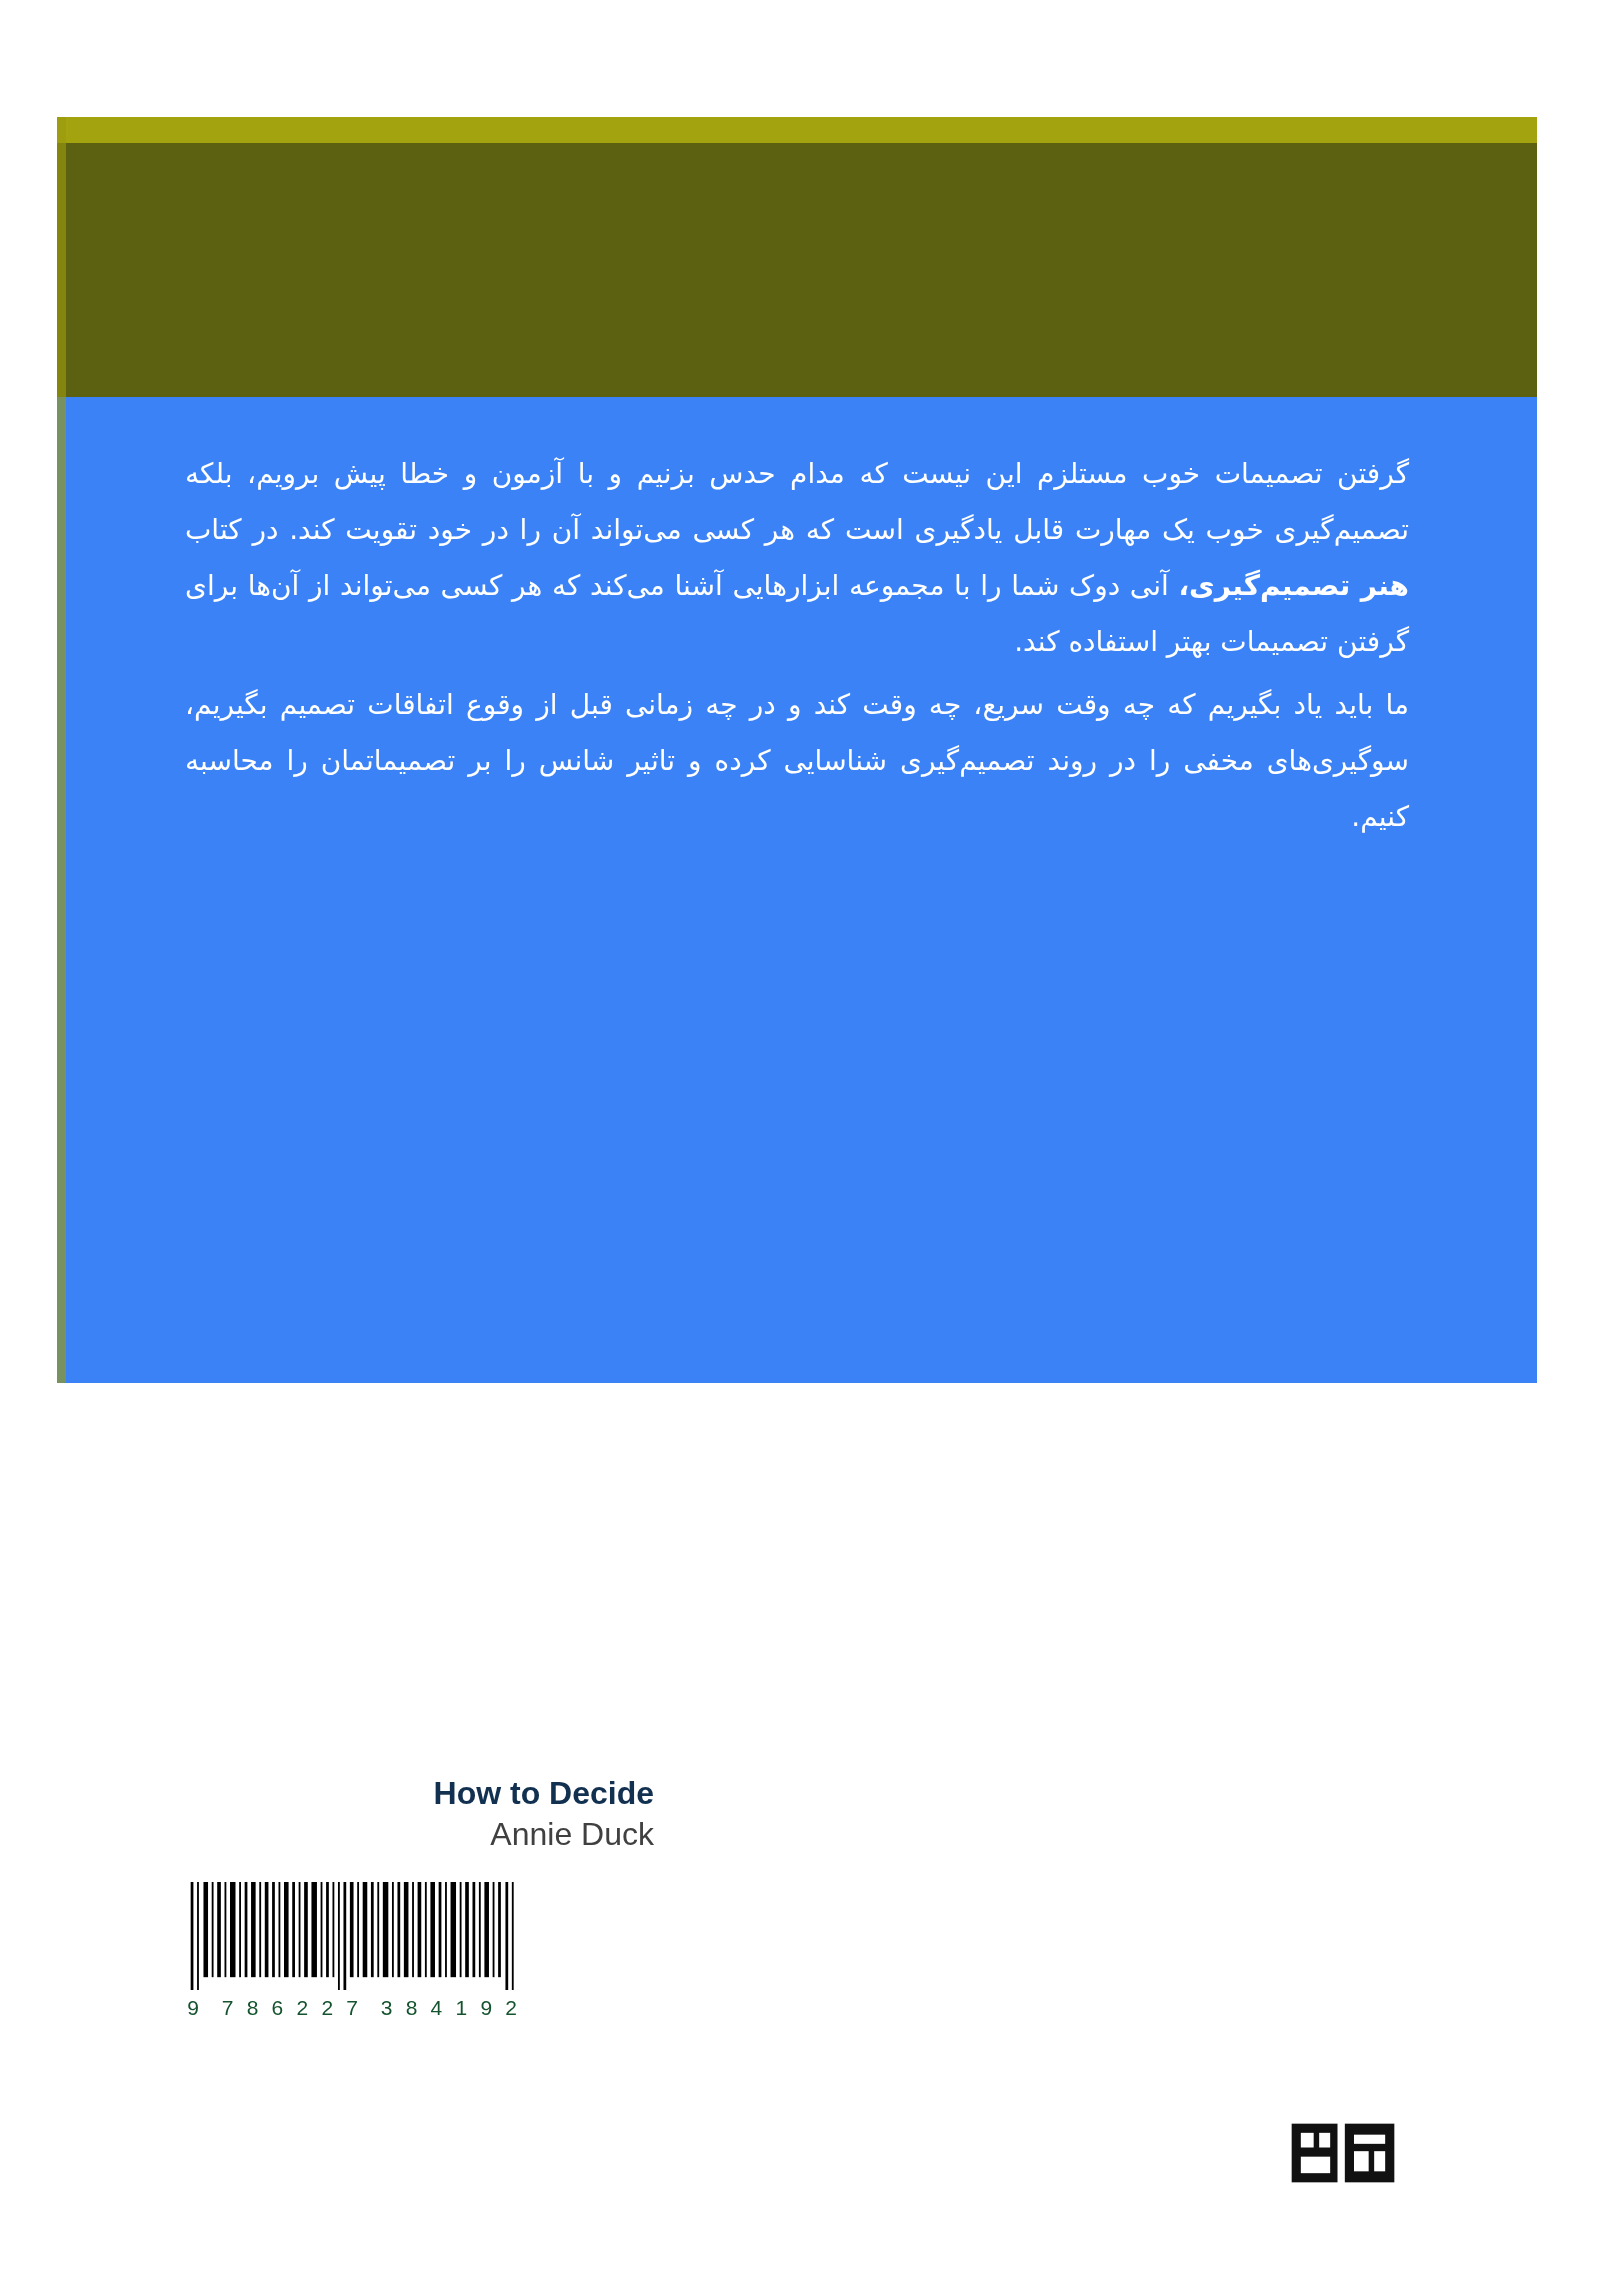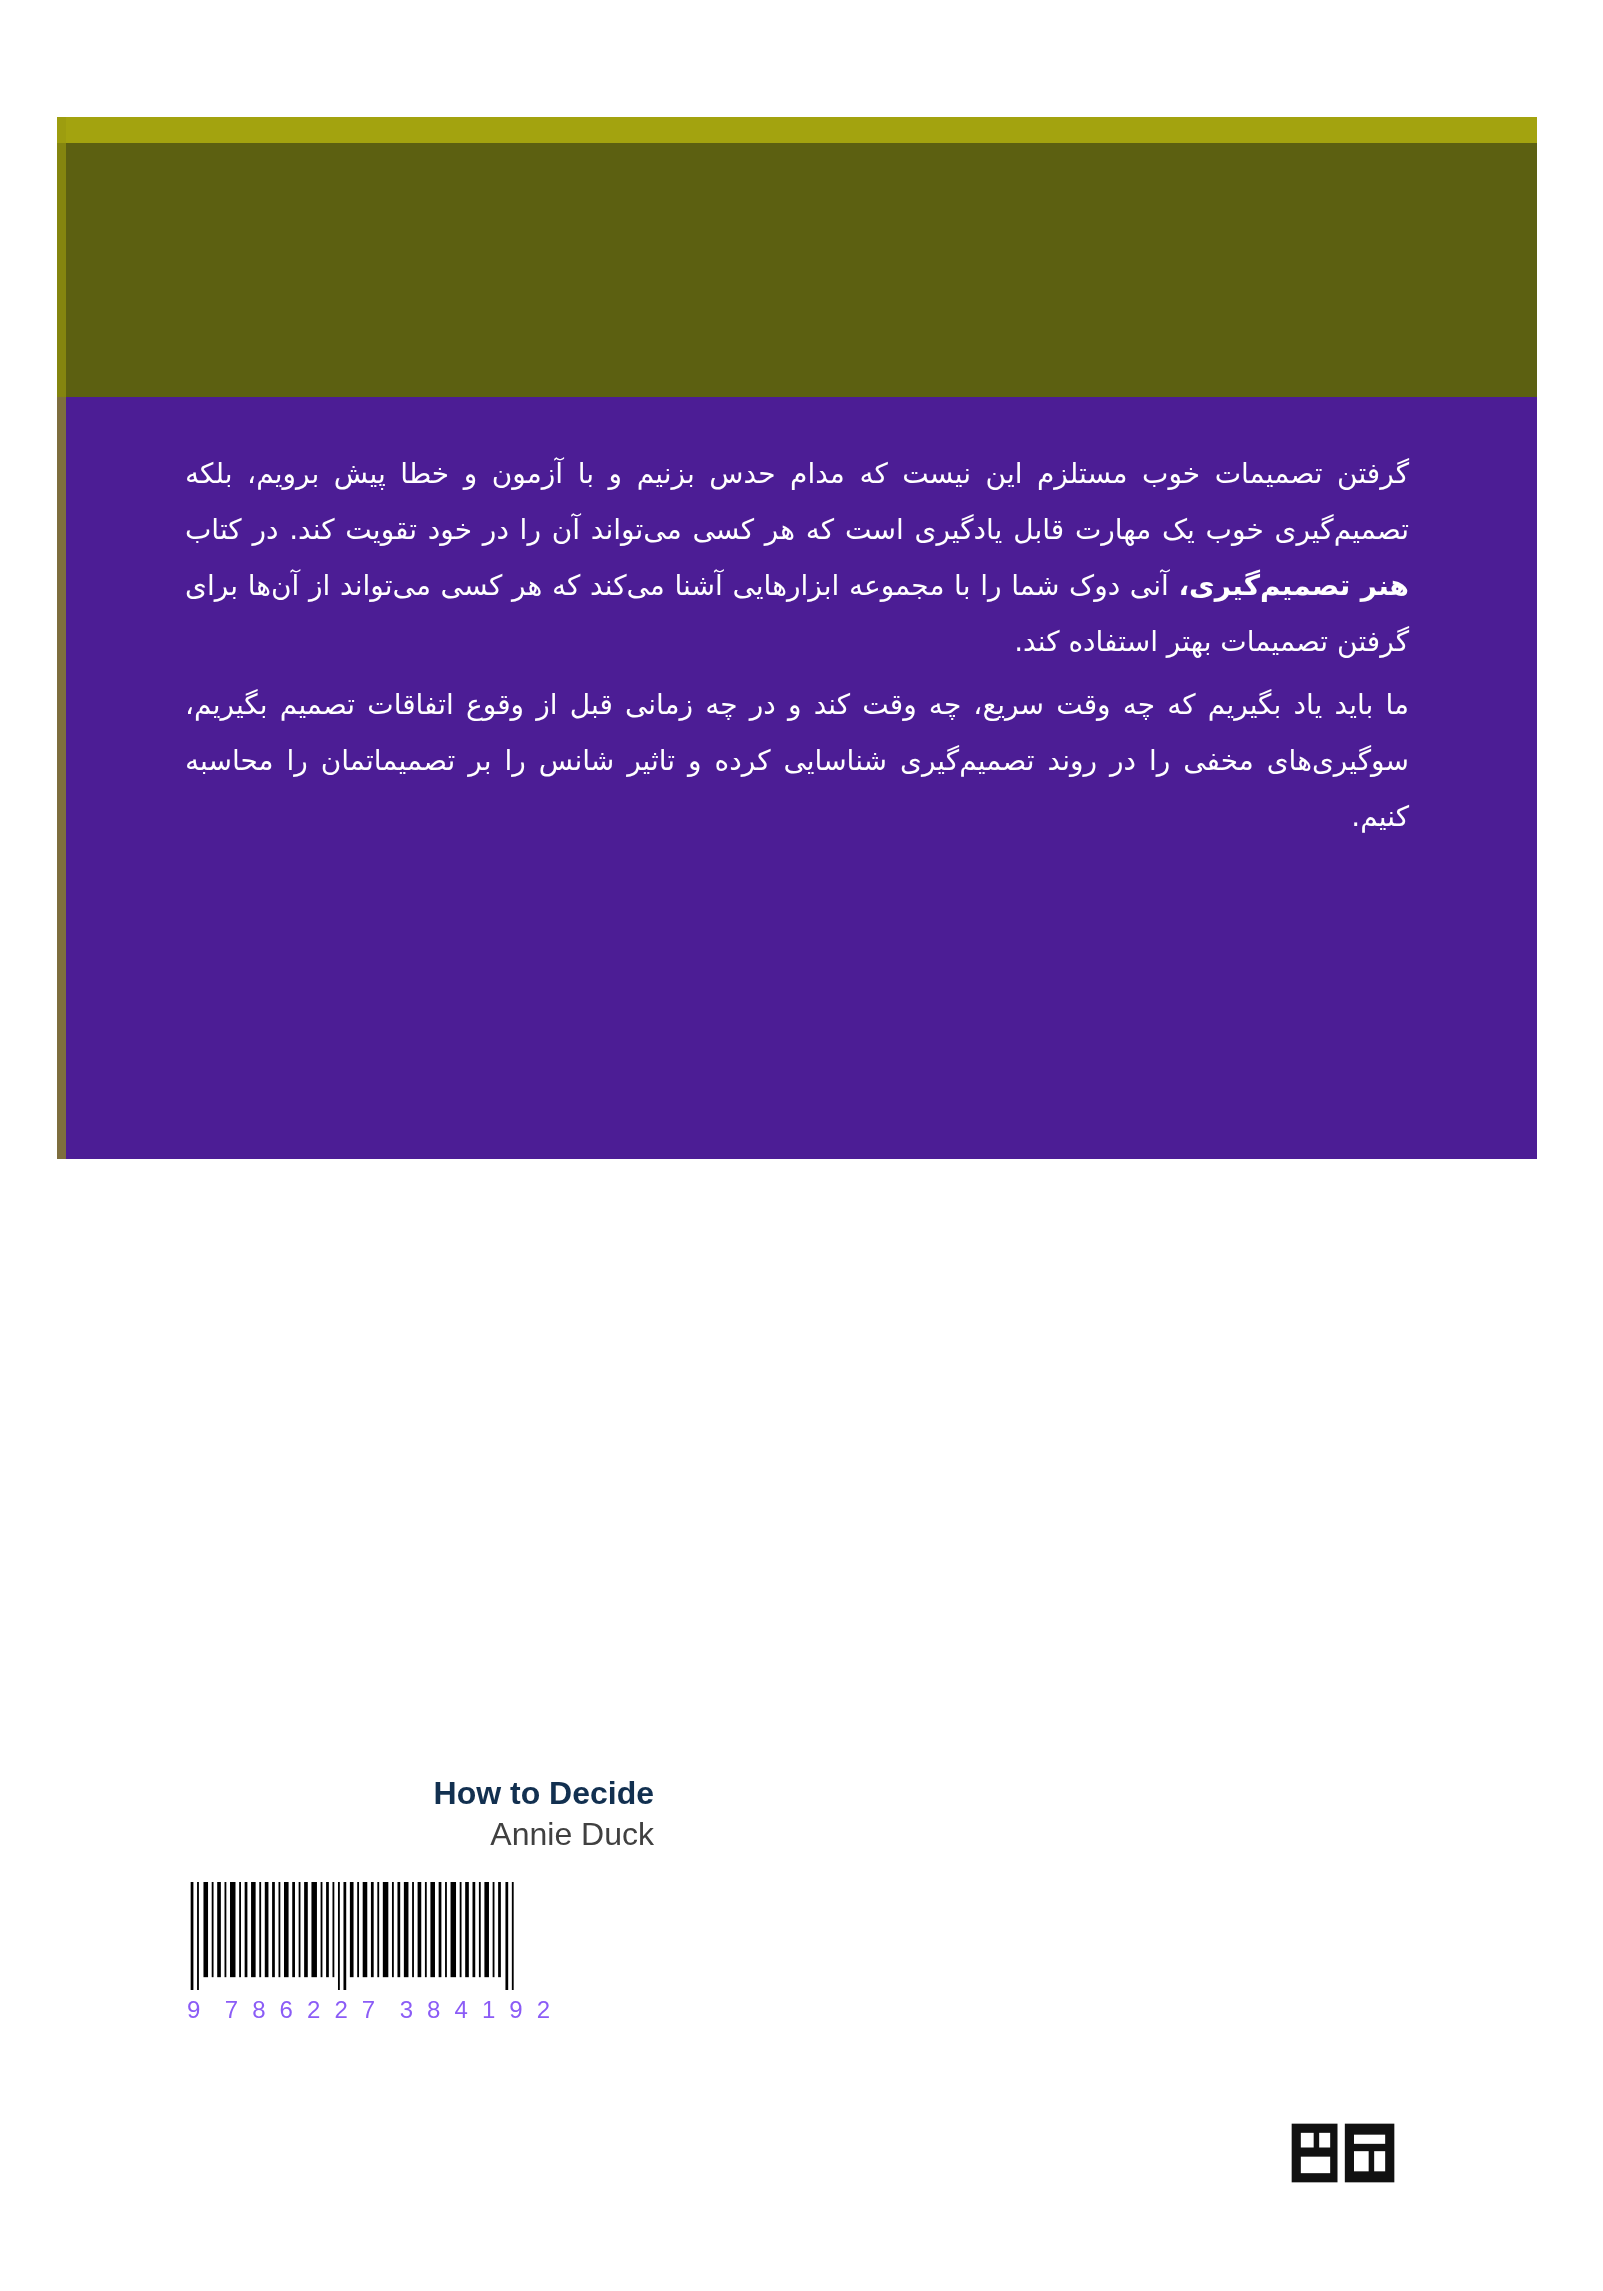--- a/index.html
+++ b/index.html
@@ -14,22 +14,22 @@
     font-family: "DejaVu Sans", sans-serif;
     overflow: hidden;
   }
 
   
   .cover {
     position: absolute;
     left: 57px;
     top: 117px;
     width: 1480px;
-    height: 1042px;
-    background: #4c1d95;
+    height: 1266px;
+    background: #3b82f6;
   }
   
   .cover-top-strip {
     position: absolute;
     left: 0;
     top: 0;
     width: 100%;
     height: 25.6px;
     background: #a3a30f;
   }
@@ -105,24 +105,24 @@
     direction: ltr;
   }
   .barcode-bars {
     height: 108px;
     width: 100%;
     display: block;
   }
   .barcode-digits {
     margin-top: 5.5px;
     font-family: "Liberation Sans", sans-serif;
-    font-size: 24px;
+    font-size: 21px;
     letter-spacing: 3.7px;
-    color: #8b5cf6;
-    text-align: right;
+    color: #14532d;
+    text-align: center;
     direction: ltr;
     white-space: pre;
   }
 
   
   .publisher-logo {
     position: absolute;
     left: 1288px;
     top: 2120px;
     width: 110px;

